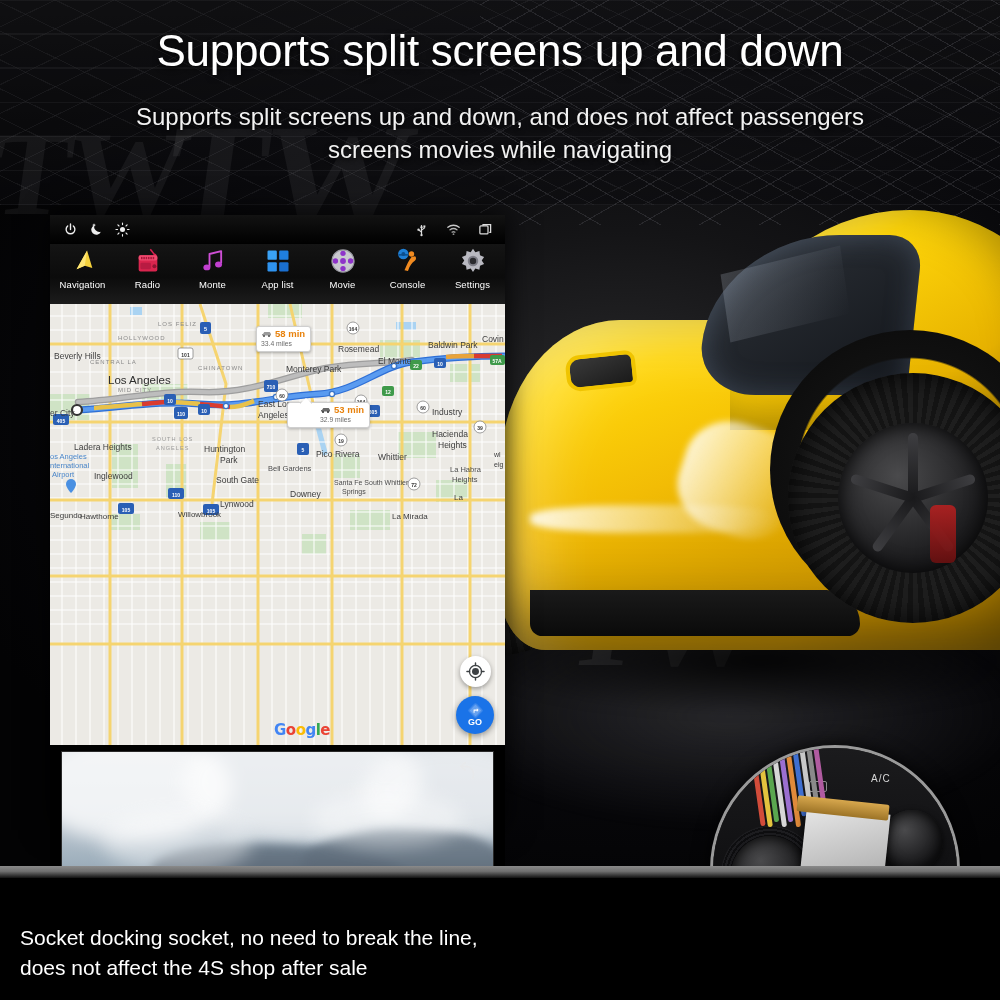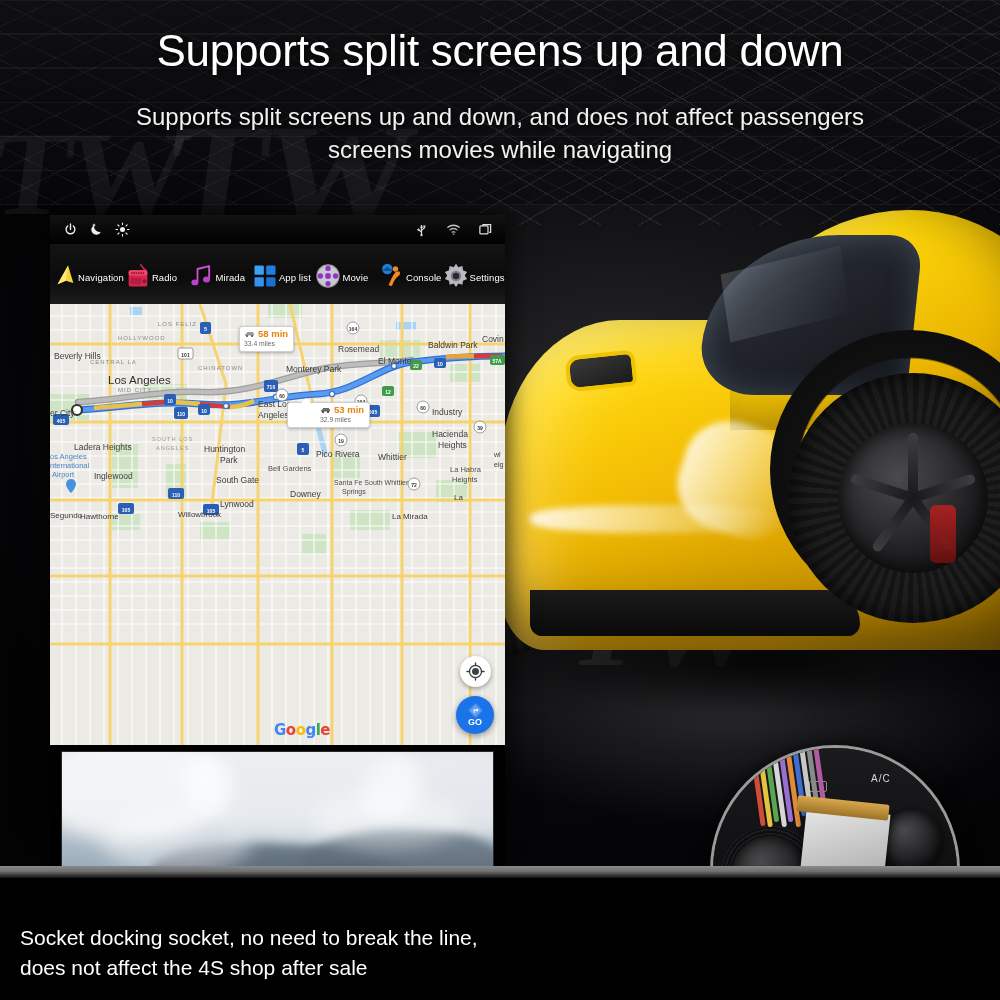--- a/index.html
+++ b/index.html
@@ -164,41 +164,41 @@
   .sb-right{ position:absolute; right:12px; display:flex; gap:17px; align-items:center;}
   .sb-icn{ width:15px; height:15px; display:block; }
 
   
   .dock{
     position:absolute; left:0; top:29px; width:455px; height:60px;
     background:linear-gradient(180deg,#141414 0%, #0b0b0b 55%, #1c1c1c 100%);
     display:flex; align-items:flex-start;
   }
   .app{
-    flex:1; height:60px; display:flex; flex-direction:row; align-items:center;
+    flex:1; height:60px; display:flex; flex-direction:column; align-items:center;
     justify-content:flex-start; padding-top:3px;
   }
   .app-ico{ width:28px; height:28px; display:block; }
   .app-lbl{ color:#fff; font-size:9.5px; margin-top:4px; letter-spacing:.1px; }
 
   
   .map{
     position:absolute; left:0; top:89px; width:455px; height:441px;
     background:#eceae5; overflow:hidden;
   }
   .map svg{ display:block; }
   .bubble{
     position:absolute; background:#fff; border:1px solid #cfcfcf; border-radius:3px;
     padding:2px 5px 3px 4px; box-shadow:0 1px 3px rgba(0,0,0,.3);
     font-size:8px; color:#4a4a4a; line-height:1.15;
   }
   .bubble .t{ display:flex; align-items:center; gap:3px; }
   .bubble .mins{ color:#e8820c; font-weight:700; font-size:9.5px; }
   .bubble .mi{ font-size:6.8px; color:#6b6b6b; margin-top:0px;}
-  .bub1{ left:189px; top:22px; }
+  .bub1{ left:206px; top:22px; }
   .bub2{ left:237px; top:98px;padding-left:32px; }
   .bub2:before{
     content:""; position:absolute; left:12px; top:-5px; width:10px; height:6px;
     background:#fff; clip-path:polygon(50% 0,100% 100%,0 100%);
     border-left:1px solid #cfcfcf; border-right:1px solid #cfcfcf;
   }
   .map-fab{
     position:absolute; right:11px; bottom:11px; width:38px; height:38px; border-radius:50%;
     background:#1a73e8; box-shadow:0 2px 6px rgba(0,0,0,.4);
     display:flex; flex-direction:column; align-items:center; justify-content:center;
@@ -445,21 +445,21 @@
           </svg>
           <span class="app-lbl">Radio</span>
         </div>
 
         <div class="app">
           <svg class="app-ico" viewBox="0 0 48 48">
             <path d="M18 34V12l20-5v21" stroke="#cf4fd6" stroke-width="3.2" fill="none" stroke-linejoin="round"></path>
             <ellipse cx="13.5" cy="35" rx="6" ry="5" fill="#c13fd0"></ellipse>
             <ellipse cx="33.5" cy="30" rx="6" ry="5" fill="#c13fd0"></ellipse>
           </svg>
-          <span class="app-lbl">Mirada</span>
+          <span class="app-lbl">Monte</span>
         </div>
 
         <div class="app">
           <svg class="app-ico" viewBox="0 0 48 48">
             <rect x="6" y="6" width="16" height="16" rx="2" fill="#3aa2f5"></rect>
             <rect x="26" y="6" width="16" height="16" rx="2" fill="#1f7fe0"></rect>
             <rect x="6" y="26" width="16" height="16" rx="2" fill="#2f93ef"></rect>
             <rect x="26" y="26" width="16" height="16" rx="2" fill="#1a6fd0"></rect>
           </svg>
           <span class="app-lbl">App list</span>

